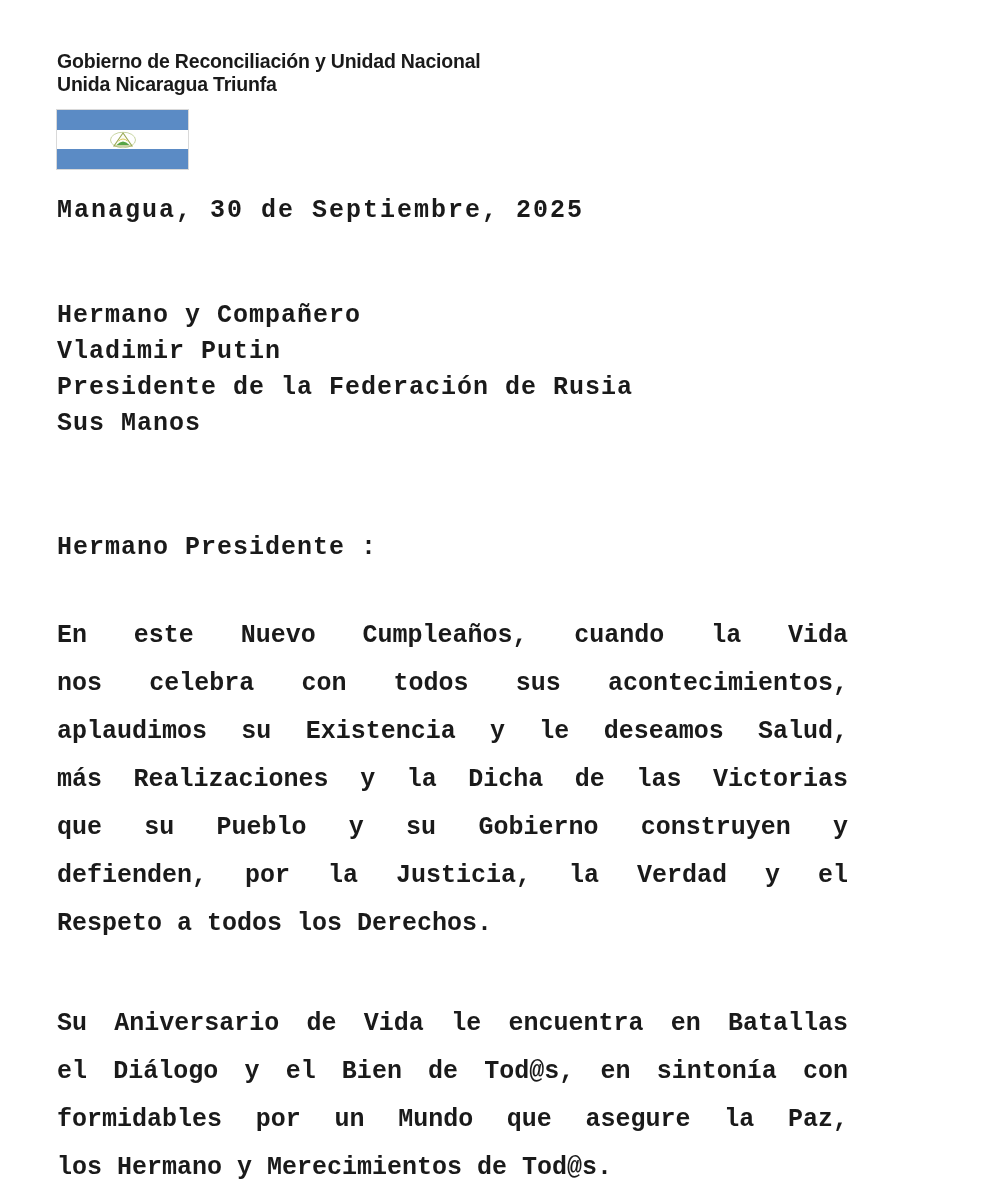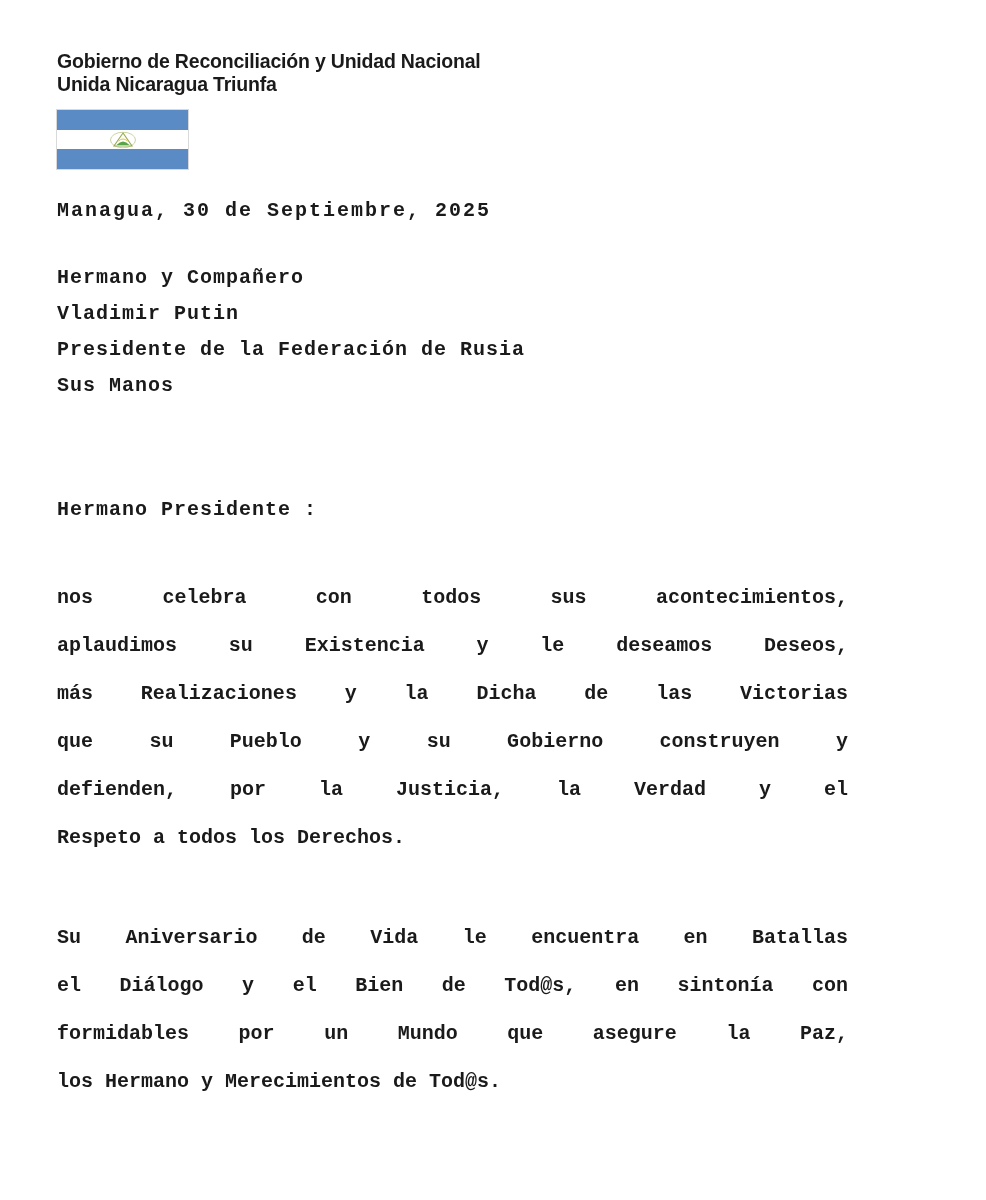--- a/index.html
+++ b/index.html
@@ -46,31 +46,31 @@
     position: absolute;
     left: 50%;
     top: 50%;
     transform: translate(-50%, -50%);
   }
 
   
   .tw {
     font-family: "Liberation Mono", "DejaVu Sans Mono", monospace;
     font-weight: bold;
-    font-size: 20px;
+    font-size: 25px;
     color: var(--ink, #1a1a1a);
   }
   .dateline {
     margin-top: 27px;
     letter-spacing: 2px;
     line-height: 30px;
     white-space: nowrap;
   }
   .recipient {
-    margin-top: 34px;
+    margin-top: 72px;
     line-height: 36px;
     letter-spacing: 1px;
   }
   .salutation {
     margin-top: 88px;
     line-height: 36px;
     letter-spacing: 1px;
     white-space: nowrap;
   }
   .paragraphs .para {
@@ -117,22 +117,23 @@
       <div>Hermano y Compañero</div>
       <div>Vladimir Putin</div>
       <div>Presidente de la Federación de Rusia</div>
       <div>Sus Manos</div>
     </div>
 
     <div class="tw salutation">Hermano Presidente :</div>
 
     <div class="tw paragraphs">
         <div class="para p1">
+          <div class="jline">En este Nuevo Cumpleaños, cuando la Vida</div>
           <div class="jline">nos celebra con todos sus acontecimientos,</div>
-          <div class="jline">aplaudimos su Existencia y le deseamos Deseos,</div>
+          <div class="jline">aplaudimos su Existencia y le deseamos Salud,</div>
           <div class="jline">más Realizaciones y la Dicha de las Victorias</div>
           <div class="jline">que su Pueblo y su Gobierno construyen y</div>
           <div class="jline">defienden, por la Justicia, la Verdad y el</div>
           <div class="jline last">Respeto a todos los Derechos.</div>
         </div>
         <div class="para p2">
           <div class="jline">Su Aniversario de Vida le encuentra en Batallas</div>
           <div class="jline">el Diálogo y el Bien de Tod@s, en sintonía con</div>
           <div class="jline">formidables por un Mundo que asegure la Paz,</div>
           <div class="jline last">los Hermano y Merecimientos de Tod@s.</div>

